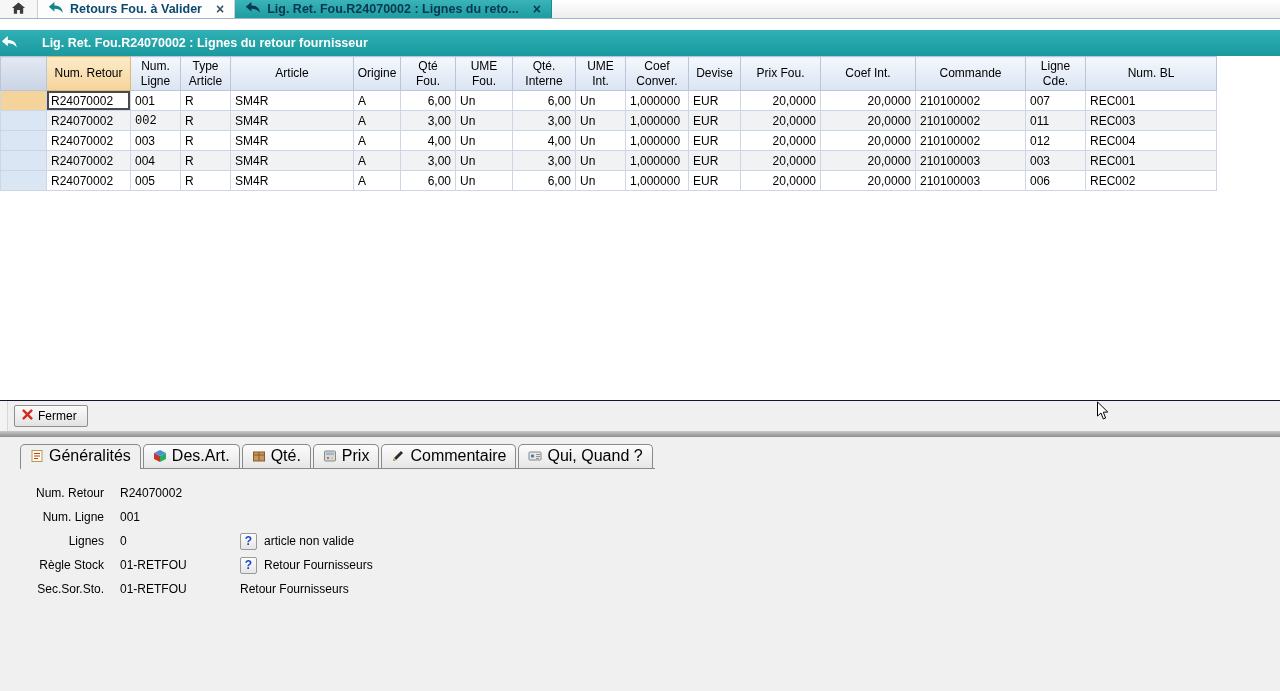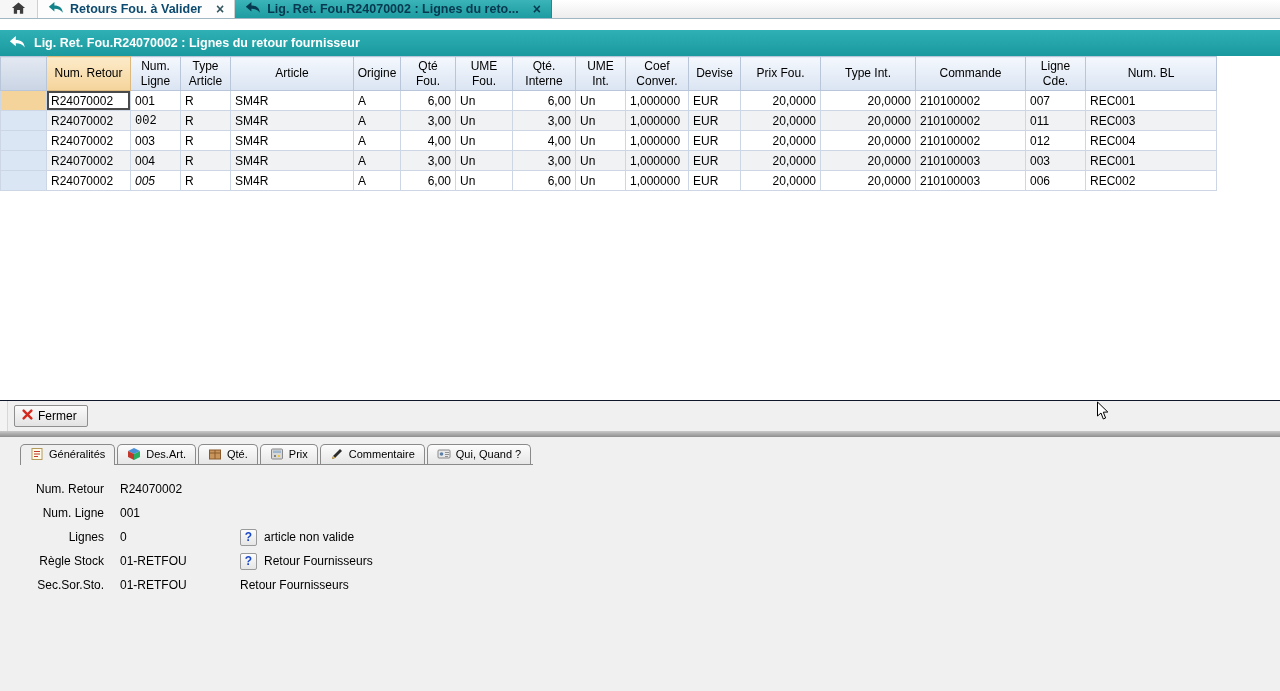--- a/index.html
+++ b/index.html
@@ -14,21 +14,21 @@
   .home-tab{width:38px;display:flex;align-items:center;justify-content:center;background:#f6f6f6;
             border-right:1px solid #cfcfcf;cursor:pointer;}
   .tab{display:flex;align-items:center;gap:6px;padding:0 10px;background:#fdfdfd;
        border-right:1px solid #cfcfcf;color:#0d4a6f;font-weight:bold;font-size:12.5px;cursor:pointer;}
   .tab .tab-close{margin-left:8px;color:#33555f;font-weight:bold;font-size:14px;line-height:1;}
   .tab.active{background:linear-gradient(#3ab4b8,#1d9ca1);color:#06384f;border-right:1px solid #178c91;}
   .tab.active .tab-close{color:#06384f;}
 
   
   .titlebar{top:30px;height:26px;background:linear-gradient(#2fb0b4,#1a9a9f);display:flex;
-            align-items:center;gap:8px;padding-left:9px;color:#fff;font-weight:bold;font-size:12.5px;}
+            align-items:center;gap:24px;padding-left:1px;color:#fff;font-weight:bold;font-size:12.5px;}
 
   
   .gridwrap{top:56px;height:344px;background:#fff;overflow:hidden;}
   table{border-collapse:collapse;table-layout:fixed;width:1216px;}
   th{background:linear-gradient(#f4f8fd,#dae4f2);border:1px solid #b9c6da;font-weight:normal;
      text-align:center;vertical-align:middle;white-space:pre-line;height:34px;padding:0 2px;
      line-height:1.25;font-size:12px;}
   th.hl{background:linear-gradient(#fcebc9,#f5d49b);border-color:#dbb97f;}
   th.selh{background:linear-gradient(#e3e9f2,#c9d4e4);}
   td{border:1px solid #ccd6e4;height:20px;padding:0 4px;white-space:nowrap;overflow:hidden;
@@ -44,21 +44,21 @@
   .btn{display:inline-flex;align-items:center;gap:5px;margin-left:6px;padding:3px 10px 3px 7px;
        background:linear-gradient(#fbfbfb,#e3e3e3);border:1px solid #8f8f8f;border-radius:2px;
        font-size:12px;font-family:inherit;cursor:pointer;}
   .splitter{top:431px;height:6px;background:linear-gradient(#c9c9c9,#8e8e8e);}
 
   
   .detail{top:437px;bottom:0;background:#f0f0f0;}
   .dtabs{display:inline-flex;align-items:flex-end;margin:7px 0 0 20px;border-bottom:1px solid #8a8a8a;}
   .dtab{display:flex;align-items:center;gap:5px;padding:2px 9px 3px;border:1px solid #8a8a8a;
         border-bottom:none;border-radius:5px 5px 0 0;background:linear-gradient(#fcfcfc,#e6e6e6);
-        margin-right:2px;font-size:11px;cursor:pointer;position:relative;white-space:nowrap;}
+        margin-right:2px;font-size:16px;cursor:pointer;position:relative;white-space:nowrap;}
   .dtab.active{background:#f0f0f0;margin-bottom:-1px;padding-bottom:4px;}
   .dicon{display:inline-flex;width:14px;height:14px;}
   .fields{margin-top:12px;}
   .frow{display:flex;align-items:center;height:24px;}
   .flabel{width:104px;text-align:right;margin-right:16px;}
   .fvalue{width:120px;}
   .help-btn{width:17px;height:17px;border:1px solid #9a9a9a;background:linear-gradient(#fcfcfc,#e6e6e6);
             color:#1a47c8;font-weight:bold;font-size:12px;display:flex;align-items:center;
             justify-content:center;border-radius:2px;cursor:pointer;margin-right:7px;padding:0;font-family:inherit;}
   .fextra{white-space:nowrap;text-align:right;}
@@ -140,21 +140,21 @@
           <th>UME
 Fou.</th>
           <th>Qté.
 Interne</th>
           <th>UME
 Int.</th>
           <th>Coef
 Conver.</th>
           <th>Devise</th>
           <th>Prix Fou.</th>
-          <th>Type Int.</th>
+          <th>Coef Int.</th>
           <th>Commande</th>
           <th>Ligne
 Cde.</th>
           <th>Num. BL</th>
         </tr>
       </thead>
       <tbody>
         <tr class="current">
           <td class="selector"></td>
           <td class="selected" style="text-align: left;">R24070002</td>
@@ -227,21 +227,21 @@
           <td style="text-align: left;">EUR</td>
           <td style="text-align: right;">20,0000</td>
           <td style="text-align: right;">20,0000</td>
           <td style="text-align: left;">210100003</td>
           <td style="text-align: left;">003</td>
           <td style="text-align: left;">REC001</td>
         </tr>
         <tr>
           <td class="selector"></td>
           <td style="text-align: left;">R24070002</td>
-          <td style="text-align: left; font-style: italic;">005</td>
+          <td style="text-align: left;">005</td>
           <td style="text-align: left;">R</td>
           <td style="text-align: left;">SM4R</td>
           <td style="text-align: left;">A</td>
           <td style="text-align: right;">6,00</td>
           <td style="text-align: left;">Un</td>
           <td style="text-align: right;">6,00</td>
           <td style="text-align: left;">Un</td>
           <td style="text-align: left;">1,000000</td>
           <td style="text-align: left;">EUR</td>
           <td style="text-align: right;">20,0000</td>

